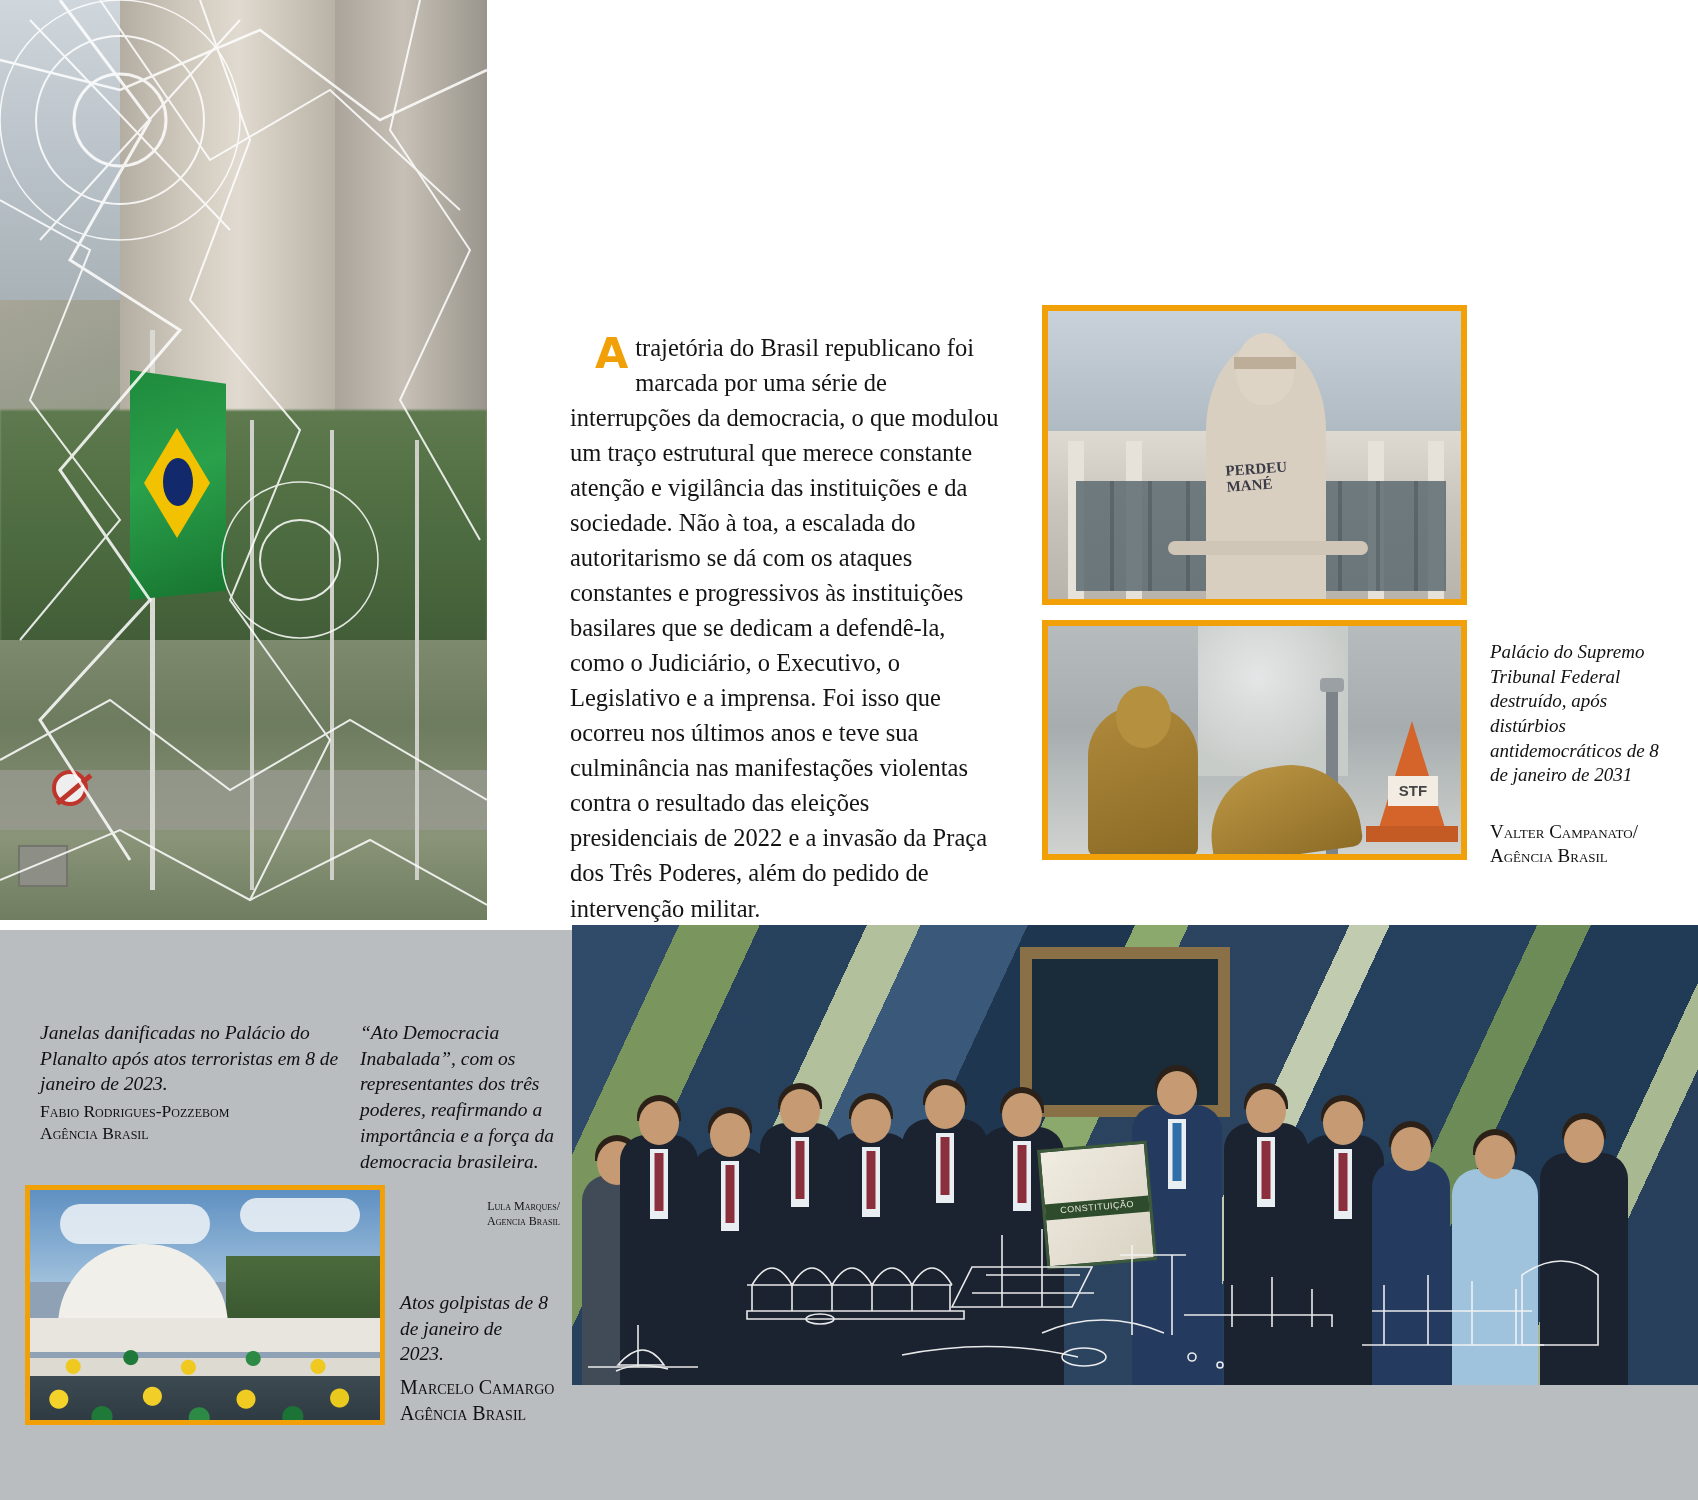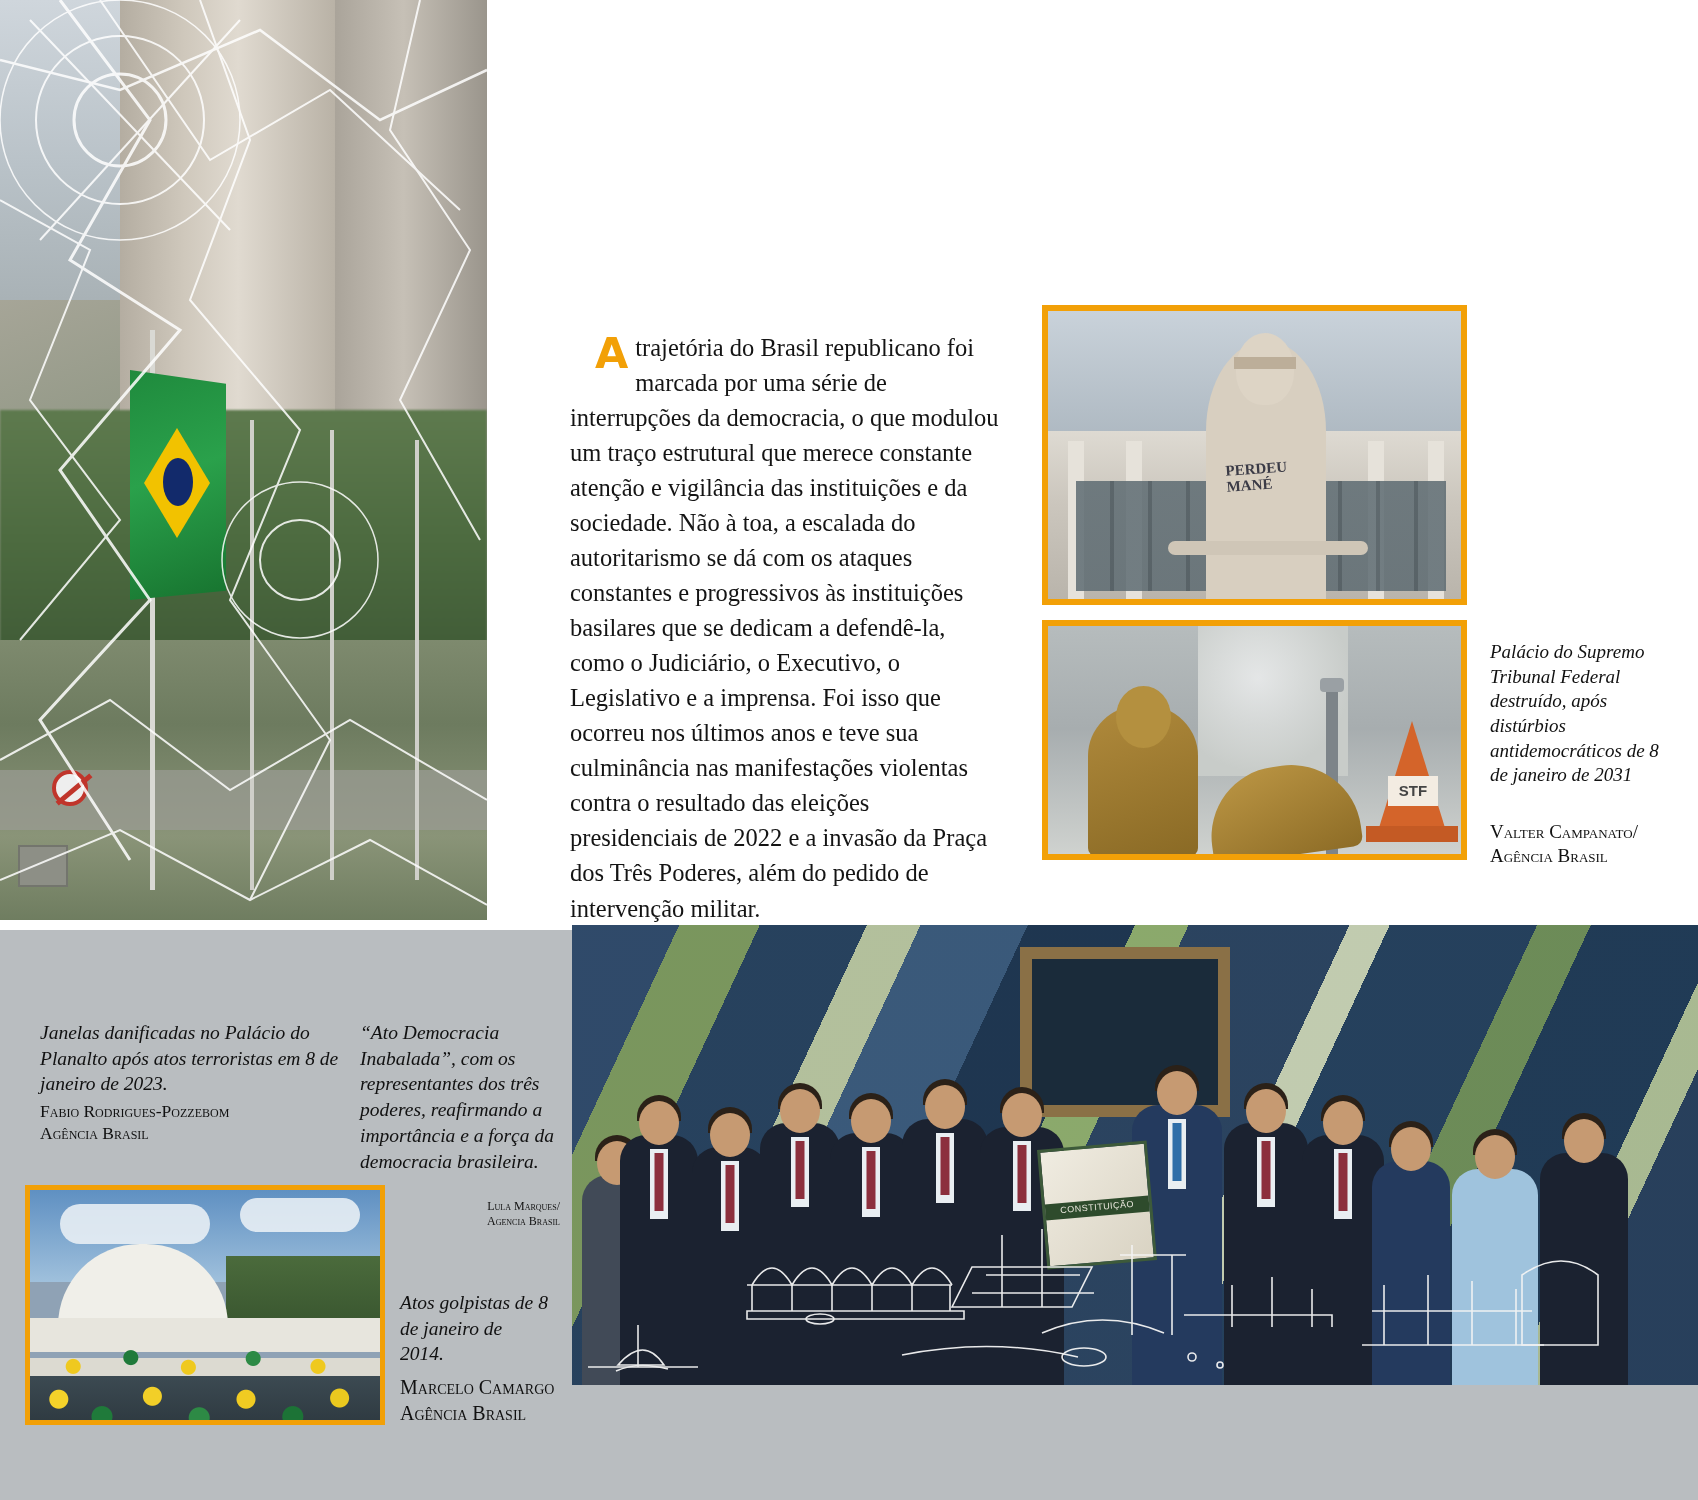--- a/index.html
+++ b/index.html
@@ -441,21 +441,21 @@
   <div class="cw-cloud"></div>
   <div class="cw-cloud2"></div>
   <div class="cw-trees"></div>
   <div class="cw-dome"></div>
   <div class="cw-slab"></div>
   <div class="cw-slab2"></div>
   <div class="cw-crowd2"></div>
   <div class="cw-crowd"></div>
 </div>
 
-<div class="cap-golp">Atos golpistas de 8 de janeiro de 2014.</div>
+<div class="cap-golp">Atos golpistas de 8 de janeiro de 2023.</div>
 <div class="credit-golp">
   <div>Marcelo Camargo</div>
   <div>Agência Brasil</div>
 </div>
 
 <div class="photo-main">
   <div class="pm-tapestry"></div>
   <div class="pm-frame"></div>
 
   <div class="pm-row">

